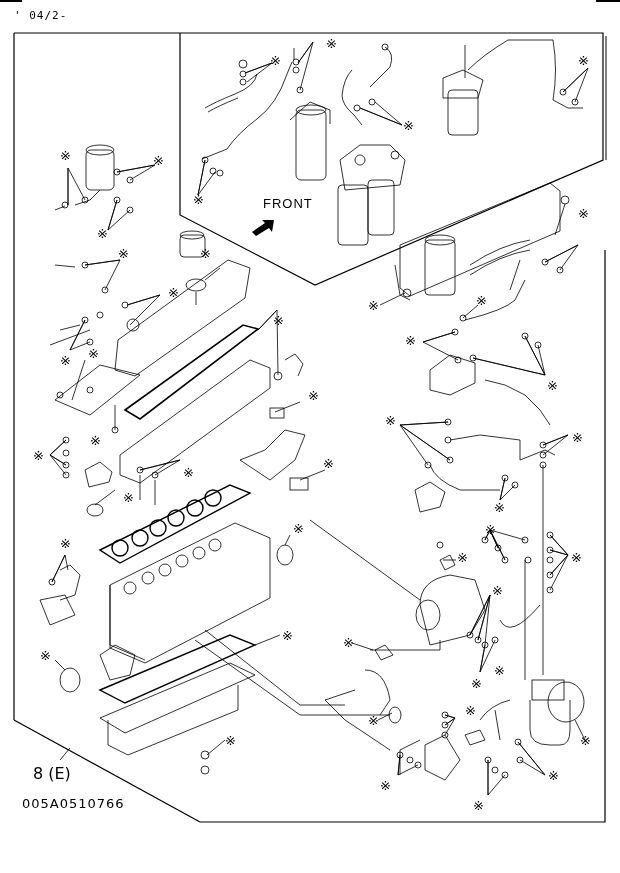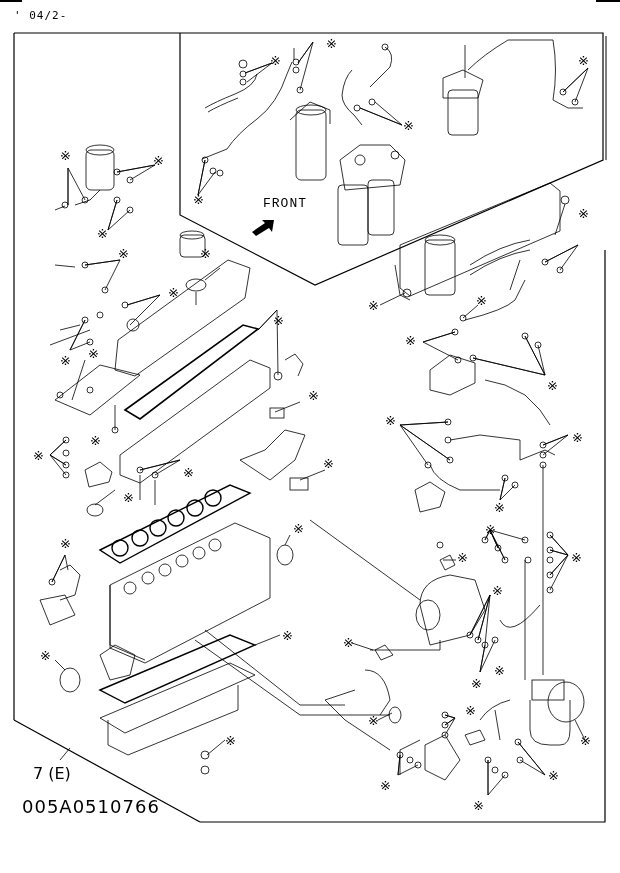--- a/index.html
+++ b/index.html
@@ -3,24 +3,24 @@
 <meta charset="utf-8">
 <style>
   html, body { margin: 0; padding: 0; background: #ffffff; }
   body { width: 620px; height: 873px; position: relative; overflow: hidden;
          font-family: "DejaVu Sans", sans-serif; color: #000; }
   .corner-bar { position: absolute; top: 0; height: 2px; background: #000; }
   .date-label { position: absolute; left: 14px; top: 9px; font-size: 11px; letter-spacing: 1px;
                 font-family: "DejaVu Sans Mono", monospace; }
   .kit-label { position: absolute; left: 33px; top: 764px; font-size: 16px;
                font-family: "DejaVu Sans", sans-serif; }
-  .part-number { position: absolute; left: 22px; top: 796px; font-size: 18px; letter-spacing: 1px;
+  .part-number { position: absolute; left: 22px; top: 796px; font-size: 13px; letter-spacing: 1px;
                  font-family: "DejaVu Sans", sans-serif; }
   .front-label { position: absolute; left: 263px; top: 196px; font-size: 13px; letter-spacing: 1px;
-                 font-family: Liberation Mono, monospace; }
+                 font-family: Liberation Sans, sans-serif; }
   svg.diagram { position: absolute; left: 0; top: 0; }
   .mark { font-size: 13px; fill: #000; font-family: "DejaVu Sans", sans-serif; }
 </style>
 </head>
 <body>
 
 <div class="corner-bar" style="left:0;width:22px;"></div>
 <div class="corner-bar" style="left:596px;width:24px;"></div>
 
 <div class="date-label">' 04/2-</div>
@@ -360,14 +360,14 @@
     <text class="mark" x="465" y="715">※</text>
     <text class="mark" x="368" y="725">※</text>
     <text class="mark" x="580" y="745">※</text>
     <text class="mark" x="548" y="780">※</text>
     <text class="mark" x="380" y="790">※</text>
     <text class="mark" x="473" y="810">※</text>
   </g>
 </svg>
 
 <div class="front-label">FRONT</div>
-<div class="kit-label">7 (E)</div>
+<div class="kit-label">8 (E)</div>
 <div class="part-number">005A0510766</div>
 
 </body></html>

